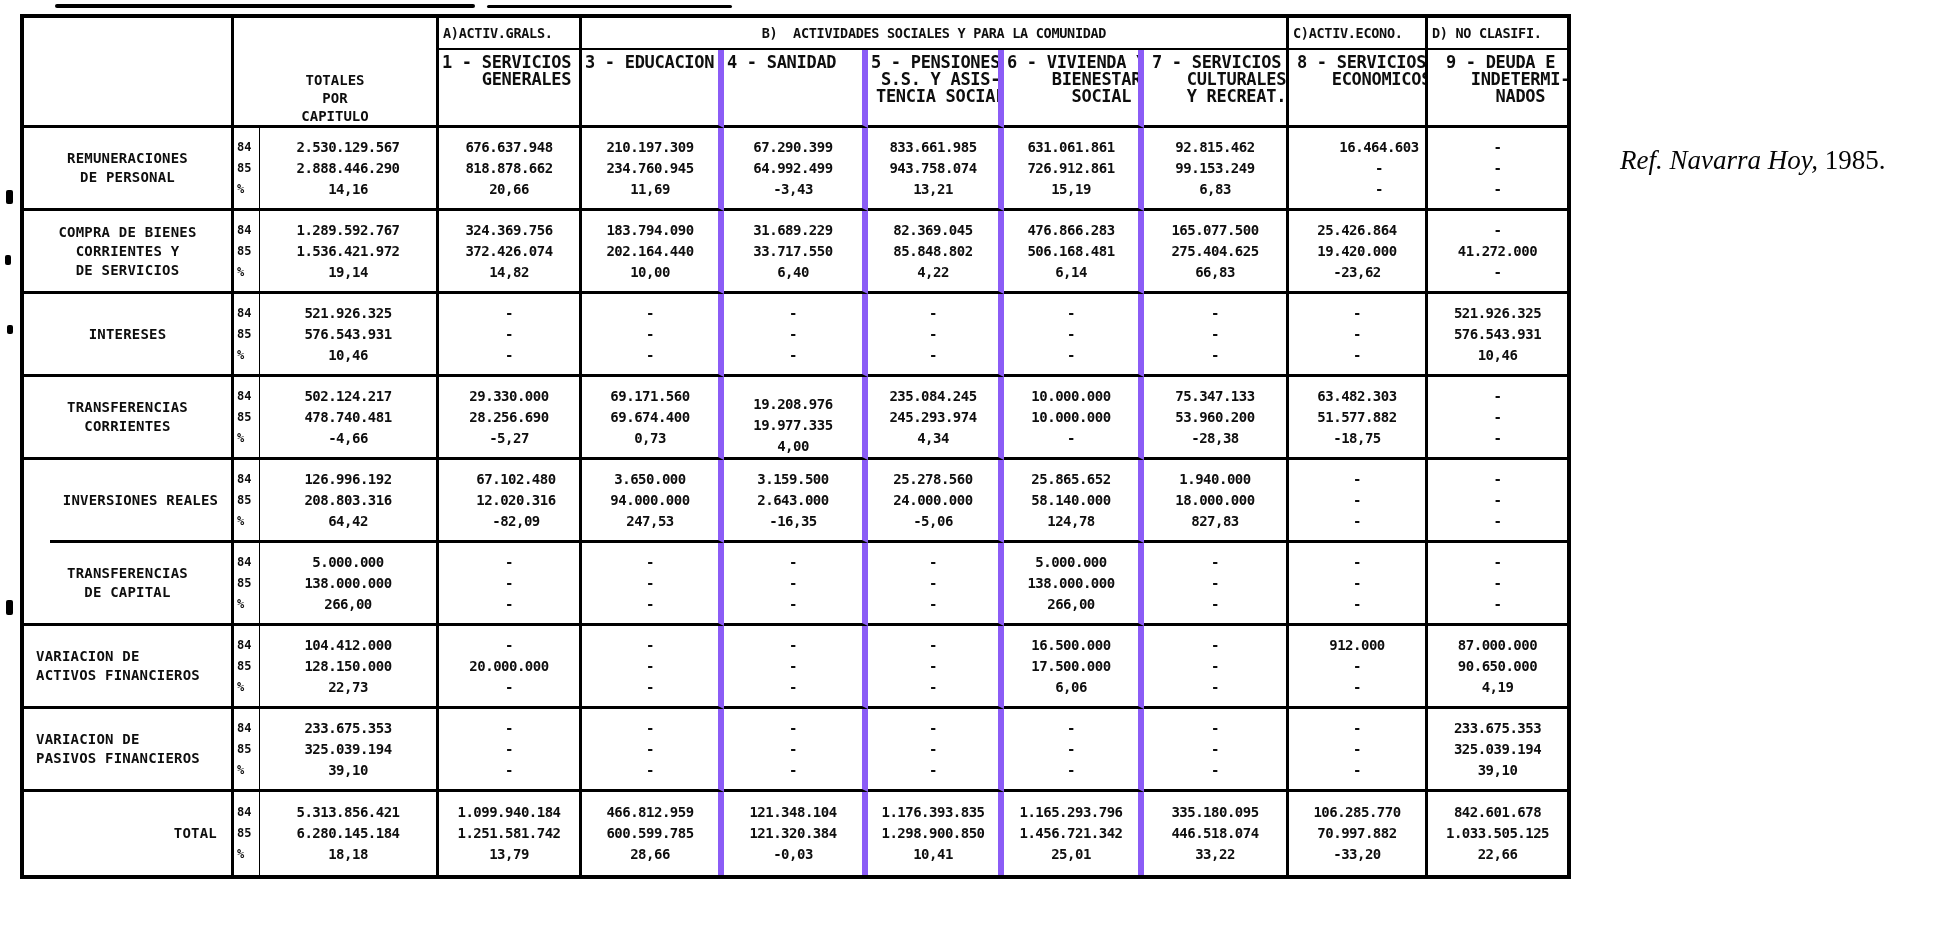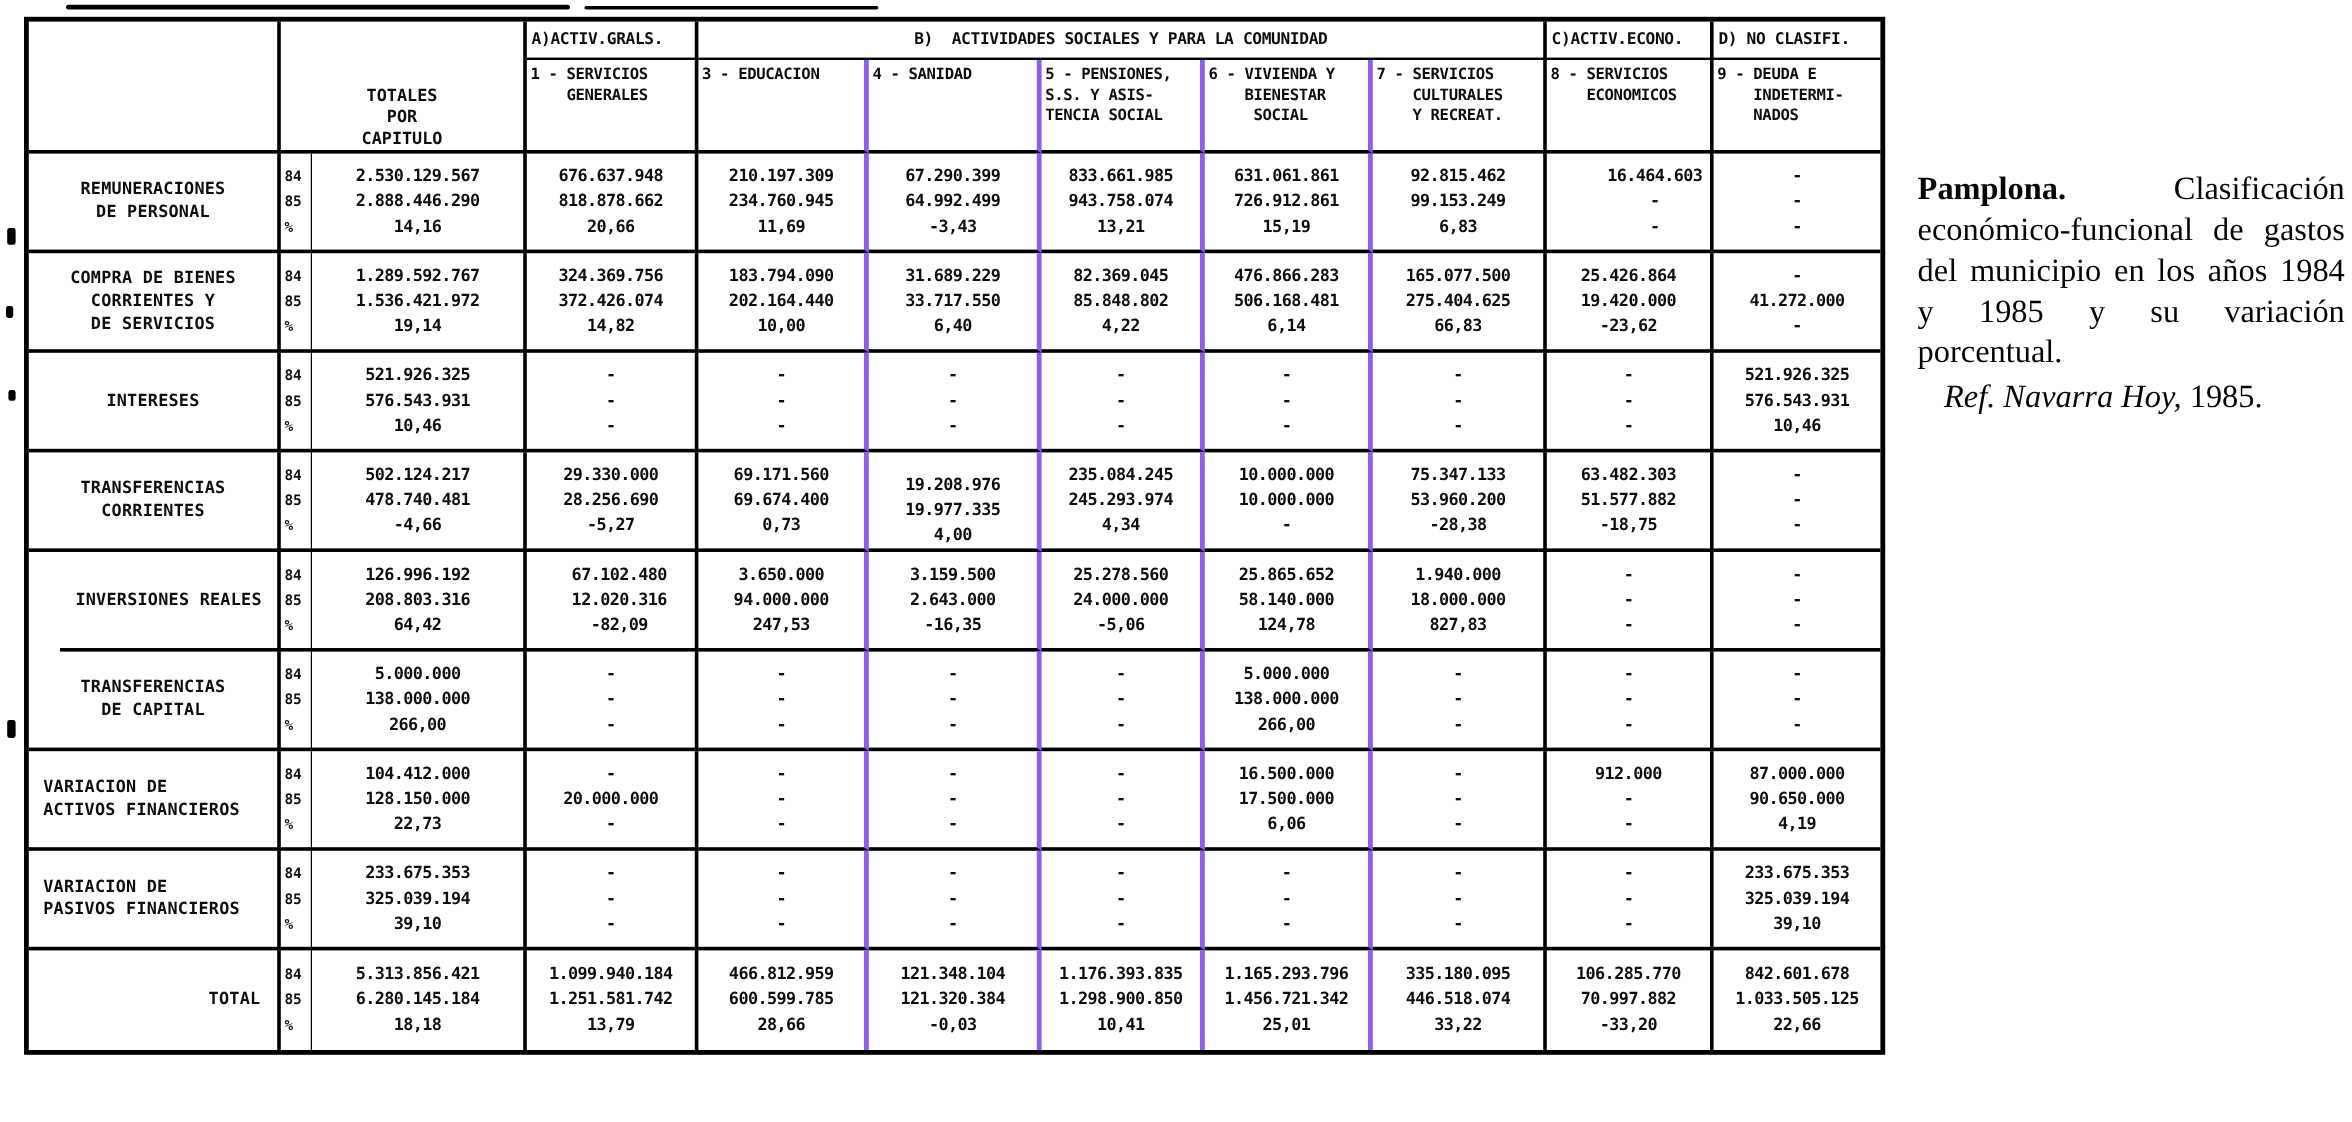--- a/index.html
+++ b/index.html
@@ -12,32 +12,32 @@
     display:grid;
     grid-template-columns:210px 26px 179px 143px 142px 144px 136px 140px 145px 139px 139px;
     grid-template-rows:32px 78px repeat(9,83px);
     border:4px solid #000;
     background:#fff;
   }
   .cell{display:flex;flex-direction:column;justify-content:center;align-items:center;
         box-sizing:border-box;overflow:hidden;}
   .br0{border-right:none}
   .br1{border-right:1px solid #000}
-  .br2{border-right:4px solid #8b5cf6}
+  .br2{border-right:6px solid #8b5cf6}
   .br3{border-right:3px solid #000}
   .bb2{border-bottom:2px solid #000}
   .bb3{border-bottom:3px solid #000}
 
   .hdr{font-weight:bold;justify-content:flex-end;}
   .grp{font-size:13.5px;letter-spacing:-0.3px;white-space:pre;
        flex-direction:row;justify-content:flex-start;align-items:center;padding-left:4px;}
   .grp-b{justify-content:center;padding-left:0;}
   .totales{font-size:14px;text-align:center;}
-  .colh{font-size:13px;line-height:17px;white-space:pre;letter-spacing:-0.3px;
-        justify-content:flex-start;align-items:flex-start;padding:4px 2px 0 3px;}
+  .colh{font-size:17px;line-height:17px;white-space:pre;letter-spacing:-0.3px;
+        justify-content:flex-start;align-items:flex-start;padding:4px 2px 0 3px;text-align:center;}
   .pre{white-space:pre;text-align:center;line-height:18px;}
 
   .lbl{font-size:14px;font-weight:bold;line-height:19px;white-space:pre;
        text-align:center;letter-spacing:0.2px;}
   .lbl.a-left{align-items:flex-start;text-align:left;padding-left:12px;}
   .lbl.a-right{align-items:flex-end;text-align:right;padding-right:14px;}
 
   .yr{font-size:12px;font-weight:bold;line-height:21px;align-items:flex-start;padding-left:3px;}
   .yr div{height:21px;}
 
@@ -559,15 +559,14 @@
       <div>-33,20</div>
     </div>
     <div class="cell val br0" style="grid-area: 11 / 11 / 12 / 12;">
       <div>842.601.678</div>
       <div>1.033.505.125</div>
       <div>22,66</div>
     </div>
   </div>
 
 <div class="caption">
-  <p><b>Pamplona.</b> <span>Clasificación económico-funcional de gastos del municipio en los años 1984 y 1985 y su variación porcentual.</span></p>
   <p class="ref"><i>Ref. Navarra Hoy,</i> <span>1985.</span></p>
 </div>
 
 </body></html>

